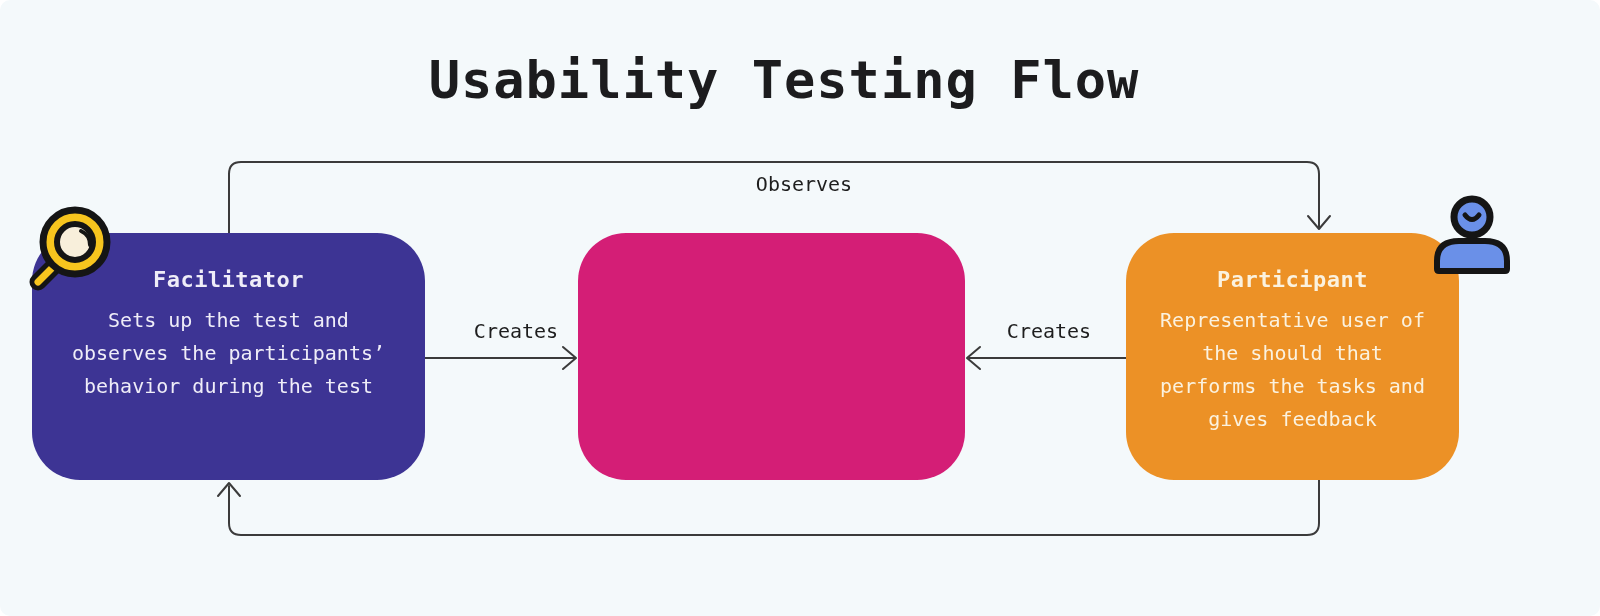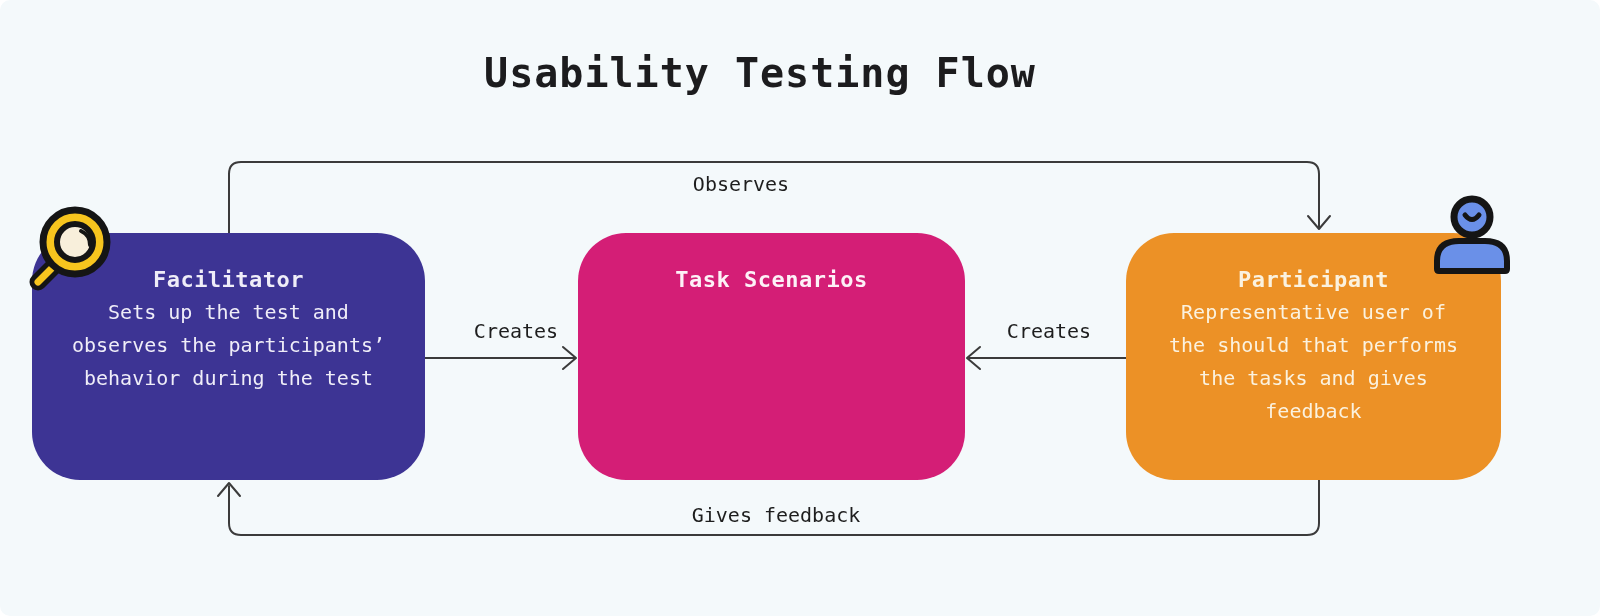--- a/index.html
+++ b/index.html
@@ -9,23 +9,23 @@
   .canvas {
     position: relative;
     width: 1600px;
     height: 616px;
     border-radius: 10px;
   }
 
   .diagram-title {
     position: absolute;
     top: 50px;
-    left: 760px;
+    left: 784px;
     transform: translateX(-50%);
-    font-size: 40px;
+    font-size: 52px;
     font-weight: bold;
     letter-spacing: 1px;
     color: #1c1c1e;
     white-space: nowrap;
   }
 
   .connectors {
     position: absolute;
     inset: 0;
     width: 1600px;
@@ -37,43 +37,43 @@
     position: absolute;
     top: 233px;
     height: 247px;
     border-radius: 48px;
     text-align: center;
     padding: 34px 34px 0;
     z-index: 2;
   }
   .node-facilitator { left: 32px;   width: 393px; }
   .node-task        { left: 578px;  width: 387px; }
-  .node-participant { left: 1126px; width: 375px; }
+  .node-participant { left: 1126px; width: 333px; }
 
   .node-title {
     font-size: 22px;
     font-weight: bold;
     letter-spacing: 0.5px;
   }
   .node-body {
-    margin-top: 4px;
+    margin-top: 12px;
     font-size: 20px;
     line-height: 33px;
   }
 
   .edge-label {
     position: absolute;
     transform: translate(-50%, -50%);
     font-size: 20px;
     font-weight: 500;
     color: #1e1e1e;
     white-space: nowrap;
     z-index: 3;
   }
-  .label-observes  { left: 741px;  top: 184px; }
+  .label-observes  { left: 804px;  top: 184px; }
   .label-creates   { left: 516px;  top: 331px; }
   .label-performs  { left: 1049px; top: 331px; }
   .label-feedback  { left: 776px;  top: 515px; }
 
   .corner-icon {
     position: absolute;
     z-index: 5;
     pointer-events: none;
   }
   .icon-magnifier { left: 14px;   top: 190px; }
@@ -99,29 +99,27 @@
       <path d="M 980 347 L 967 358 L 980 369"></path>
 
       <path d="M 1319 480 L 1319 523 Q 1319 535 1307 535 L 241 535 Q 229 535 229 523 L 229 486"></path>
       <path d="M 218 496 L 229 483 L 240 496"></path>
     </g>
   </svg>
 
   <div class="edge-label label-observes">Observes</div>
   <div class="edge-label label-creates">Creates</div>
   <div class="edge-label label-performs">Creates</div>
-  <div class="edge-label label-feedback">Gives feedback</div>
 
   <div class="node node-facilitator" style="background-color: rgb(61, 52, 148); color: rgb(239, 237, 248);">
     <div class="node-title">Facilitator</div>
     <div class="node-body">Sets up the test and observes the participants’ behavior during the test</div>
   </div>
 
   <div class="node node-task" style="background-color: rgb(212, 30, 118); color: rgb(253, 241, 247);">
-    <div class="node-title">Task Scenarios</div>
   </div>
 
   <div class="node node-participant" style="background-color: rgb(236, 145, 38); color: rgb(251, 242, 223);">
     <div class="node-title">Participant</div>
     <div class="node-body">Representative user of the should that performs the tasks and gives feedback</div>
   </div>
 
   <svg class="corner-icon icon-magnifier" width="120" height="115" viewBox="0 0 120 115" xmlns="http://www.w3.org/2000/svg">
 
     <line x1="40" y1="76" x2="24" y2="92" stroke="#151515" stroke-width="17" stroke-linecap="round"></line>

